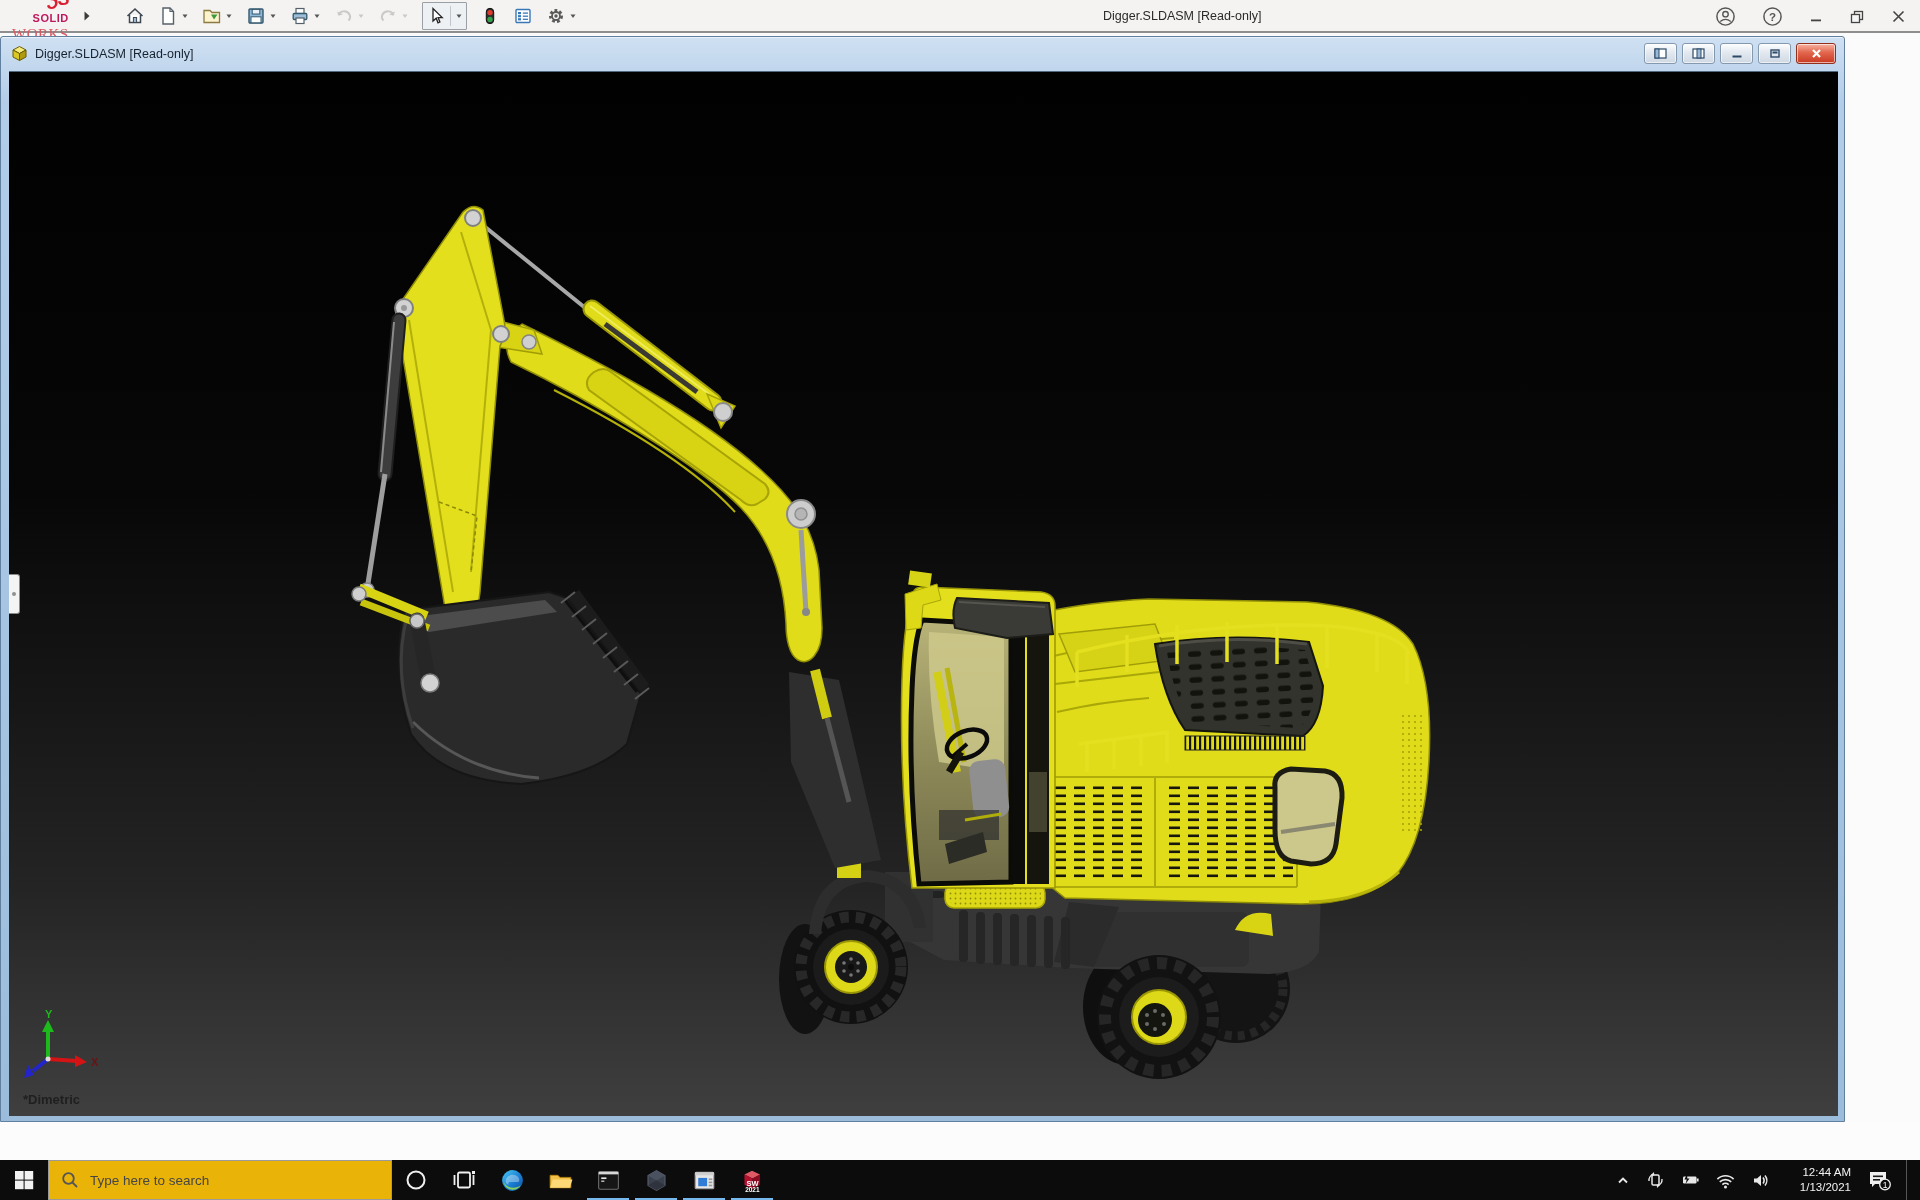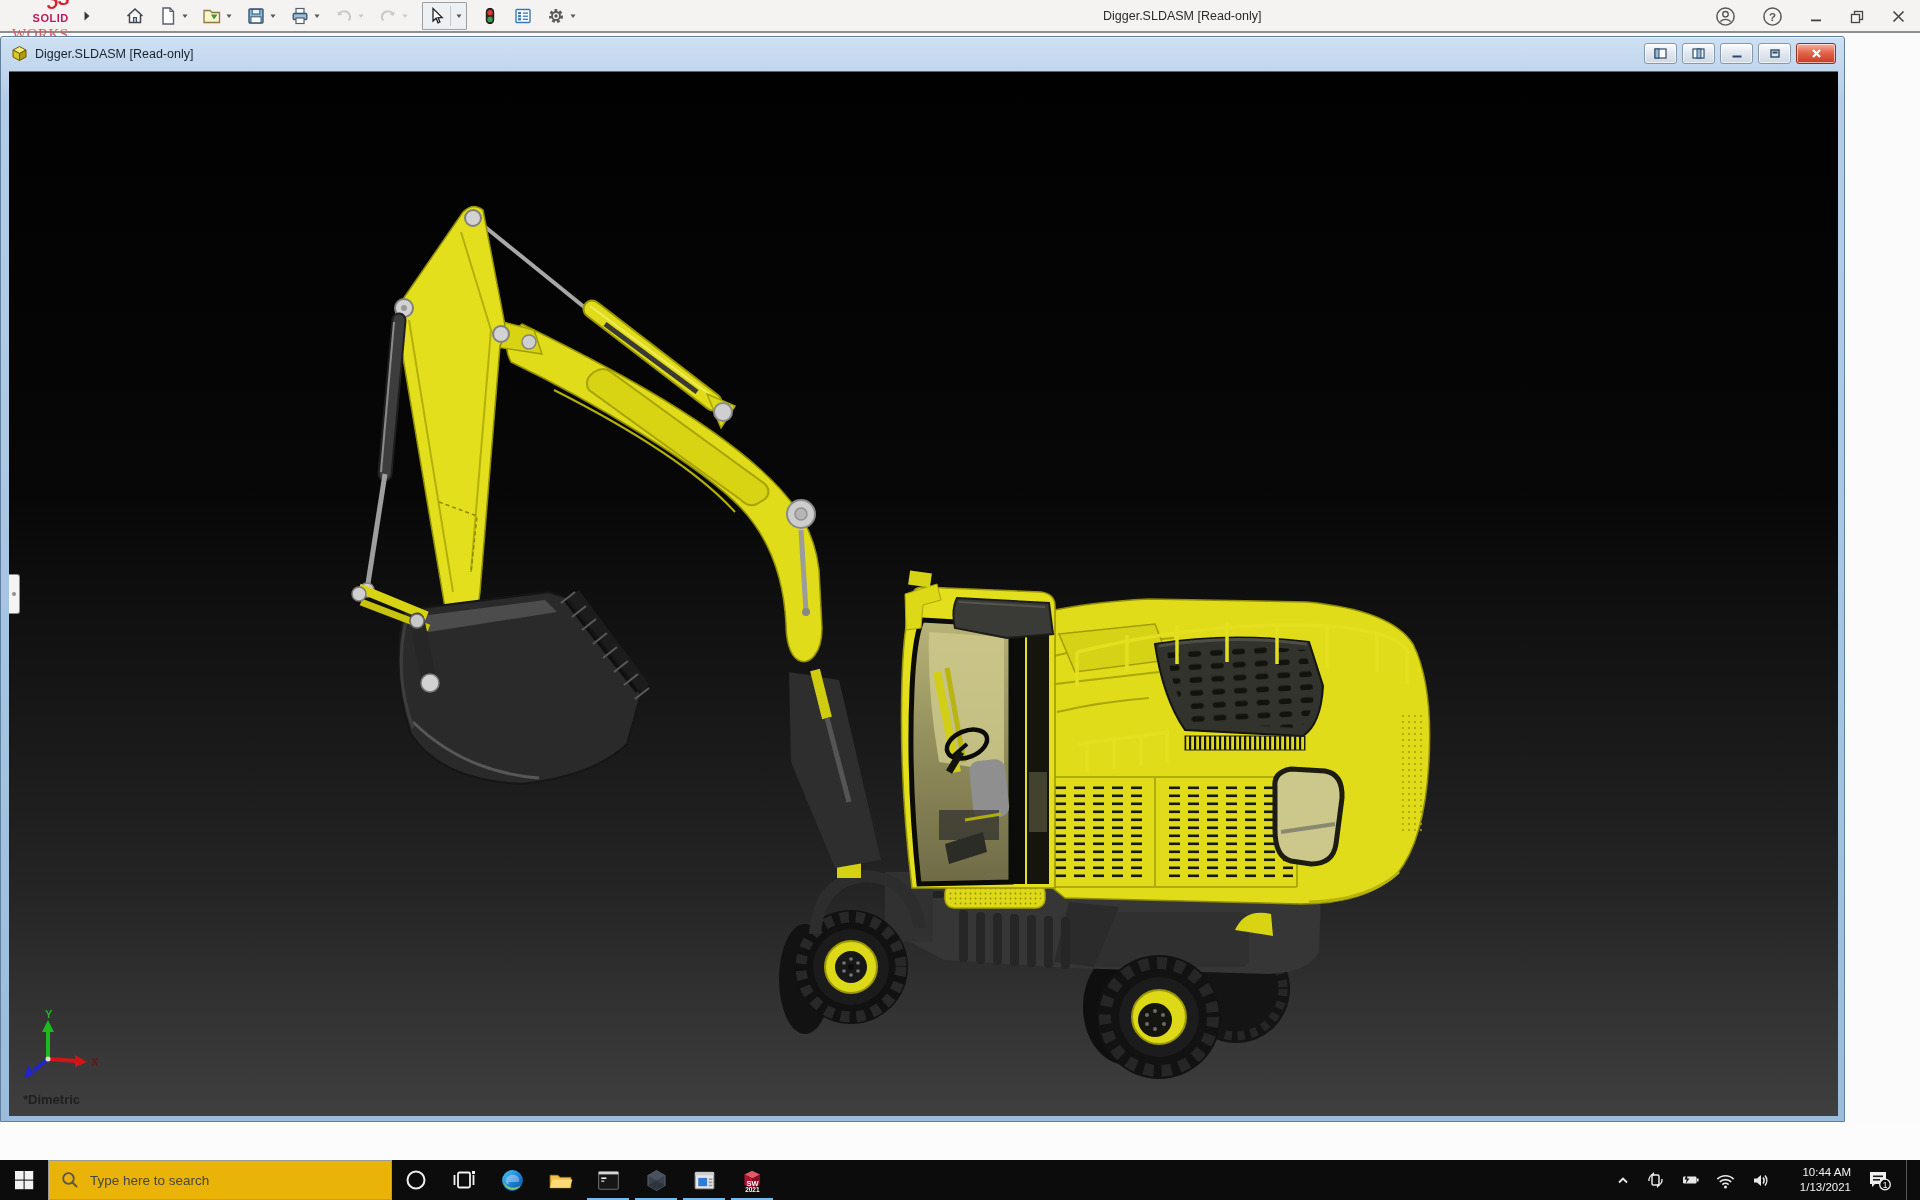--- a/index.html
+++ b/index.html
@@ -595,21 +595,21 @@
       </svg>
       <svg width="21" height="17" viewBox="0 0 22 17">
         <path d="M2.5 7 A12 12 0 0 1 19.5 7 M5 10 A8.5 8.5 0 0 1 17 10 M7.7 12.8 A4.8 4.8 0 0 1 14.3 12.8" fill="none" stroke="#e8e8e8" stroke-width="1.7"></path>
         <circle cx="11" cy="15.3" r="1.6" fill="#e8e8e8"></circle>
       </svg>
       <svg width="19" height="18" viewBox="0 0 19 18">
         <path d="M3 7.5 H6 L10 4 V15 L6 11.5 H3 Z" fill="#e8e8e8"></path>
         <path d="M12 6.5 A5 5 0 0 1 12 12.5 M14 4.5 A8 8 0 0 1 14 14.5" fill="none" stroke="#e8e8e8" stroke-width="1.6"></path>
       </svg>
       <div class="clock">
-        <div>10:44 AM</div>
+        <div>12:44 AM</div>
         <div>1/13/2021</div>
       </div>
       <svg width="25" height="24" viewBox="0 0 25 24">
         <path d="M4 4 H20 V16 H9 L6 19 V16 H4 Z" fill="#f0f0f0"></path>
         <rect x="7" y="7.5" width="10" height="1.6" fill="#1a1a1a"></rect>
         <rect x="7" y="11" width="7" height="1.6" fill="#1a1a1a"></rect>
         <circle cx="19" cy="16.5" r="5.3" fill="#0c0c0c" stroke="#f0f0f0" stroke-width="1.3"></circle>
         <text x="19" y="19.5" text-anchor="middle" font-size="8.5" fill="#ffffff">1</text>
       </svg>
       <div class="show-desktop" style="height:40px;"></div>

